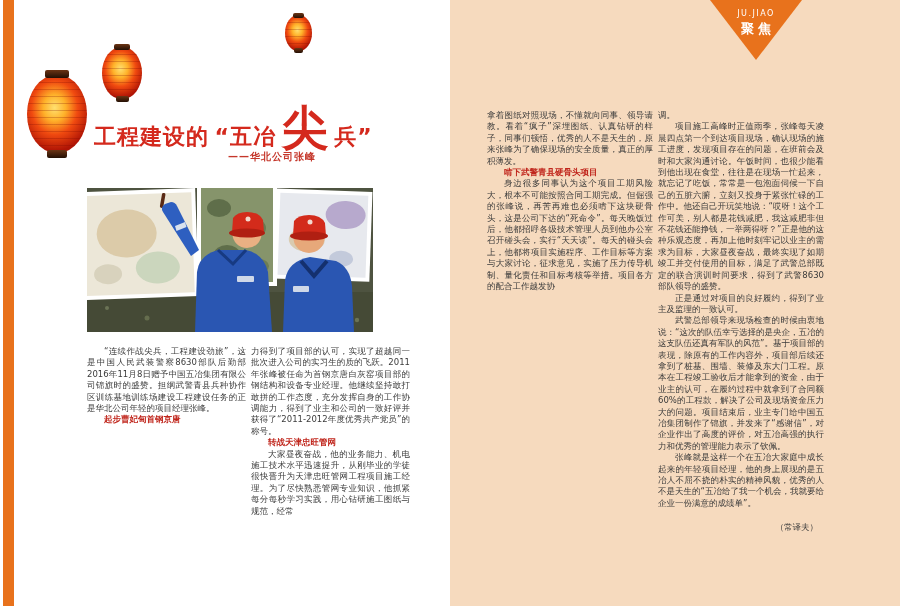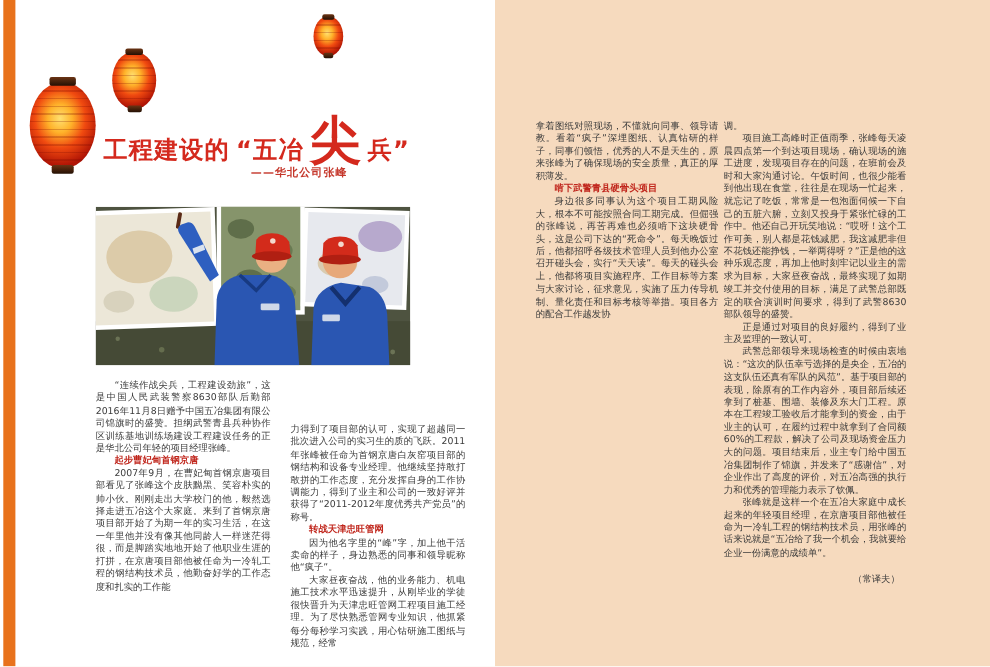--- a/index.html
+++ b/index.html
@@ -51,21 +51,21 @@
   .photo{position:absolute;left:87px;top:188px;width:286px;height:144px;}
 
   
   .col{position:absolute;font-size:8.5px;line-height:11.4px;text-align:justify;
        color:var(--text_color,#3b3b3b);}
   .col p{margin:0;text-indent:2em;}
   .col p.cont{text-indent:0;}
   .col p.h{color:var(--heading_red,#c0261c);font-weight:bold;}
   .col p.byline{text-align:right;text-indent:0;padding-right:6px;margin-top:13px;}
   .col-l1{left:87px;top:346px;width:159px;}
-  .col-l2{left:264px;top:346px;width:159px;margin-top:40px;}
+  .col-l2{left:251px;top:346px;width:159px;}
   .col-r1{left:37px;top:110px;width:166px;}
   .col-r2{left:208px;top:110px;width:166px;}
 </style>
 </head>
 <body>
 
 <div class="canvas">
 
   <div>
     <div class="edge-strip"></div>
@@ -149,40 +149,45 @@
         <ellipse cx="222" cy="50" rx="15.5" ry="15" fill="#e7a87a"></ellipse>
         <path d="M207 33 Q211 27 222 27 Q234 27 238 35 L239 48 Q228 53 206 48 Z" fill="#d32b1b"></path>
         <ellipse cx="222" cy="48" rx="19" ry="4.5" fill="#b01f12"></ellipse>
         <circle cx="223" cy="34" r="2.5" fill="#f3d9ce"></circle>
       </g>
     </svg>
 
     <div class="col col-l1">
       <p>“连续作战尖兵，工程建设劲旅”，这是中国人民武装警察8630部队后勤部2016年11月8日赠予中国五冶集团有限公司锦旗时的盛赞。担纲武警青县兵种协作区训练基地训练场建设工程建设任务的正是华北公司年轻的项目经理张峰。</p>
       <p class="h">起步曹妃甸首钢京唐</p>
-      <p>2007年9月，在曹妃甸首钢京唐项目部看见了张峰这个皮肤黝黑、笑容朴实的帅小伙。刚刚走出大学校门的他，毅然选择走进五冶这个大家庭。来到了首钢京唐项目部开始了为期一年的实习生活，在这一年里他并没有像其他同龄人一样迷茫得很，而是脚踏实地地开始了他职业生涯的打拼，在京唐项目部他被任命为一冷轧工程的钢结构技术员，他勤奋好学的工作态度和扎实的工作能</p>
     </div>
     <div class="col col-l2">
       <p class="cont">力得到了项目部的认可，实现了超越同一批次进入公司的实习生的质的飞跃。2011年张峰被任命为首钢京唐白灰窑项目部的钢结构和设备专业经理。他继续坚持敢打敢拼的工作态度，充分发挥自身的工作协调能力，得到了业主和公司的一致好评并获得了“2011-2012年度优秀共产党员”的称号。</p>
       <p class="h">转战天津忠旺管网</p>
-      <p>因为他名字里的“峰”字，加上他干活卖命的样子，身边熟悉的同事和领导昵称他“疯子”。</p>
       <p>大家昼夜奋战，他的业务能力、机电施工技术水平迅速提升，从刚毕业的学徒很快晋升为天津忠旺管网工程项目施工经理。为了尽快熟悉管网专业知识，他抓紧每分每秒学习实践，用心钻研施工图纸与规范，经常</p>
     </div>
   </div>
 
   <div class="right-page">
+    <div class="corner-tab">
+      <svg width="92" height="62">
+        <polygon points="0,0 92,0 46,60" fill="#e8721c"></polygon>
+      </svg>
+      <div class="tab-en">JU.JIAO</div>
+      <div class="tab-zh">聚焦</div>
+    </div>
 
     <div class="col col-r1">
       <p class="cont">拿着图纸对照现场，不懂就向同事、领导请教。看着“疯子”深埋图纸、认真钻研的样子，同事们顿悟，优秀的人不是天生的，原来张峰为了确保现场的安全质量，真正的厚积薄发。</p>
       <p class="h">啃下武警青县硬骨头项目</p>
       <p>身边很多同事认为这个项目工期风险大，根本不可能按照合同工期完成。但倔强的张峰说，再苦再难也必须啃下这块硬骨头，这是公司下达的“死命令”。每天晚饭过后，他都招呼各级技术管理人员到他办公室召开碰头会，实行“天天读”。每天的碰头会上，他都将项目实施程序、工作目标等方案与大家讨论，征求意见，实施了压力传导机制、量化责任和目标考核等举措。项目各方的配合工作越发协</p>
     </div>
     <div class="col col-r2">
       <p class="cont">调。</p>
       <p>项目施工高峰时正值雨季，张峰每天凌晨四点第一个到达项目现场，确认现场的施工进度，发现项目存在的问题，在班前会及时和大家沟通讨论。午饭时间，也很少能看到他出现在食堂，往往是在现场一忙起来，就忘记了吃饭，常常是一包泡面伺候一下自己的五脏六腑，立刻又投身于紧张忙碌的工作中。他还自己开玩笑地说：“哎呀！这个工作可美，别人都是花钱减肥，我这减肥非但不花钱还能挣钱，一举两得呀？”正是他的这种乐观态度，再加上他时刻牢记以业主的需求为目标，大家昼夜奋战，最终实现了如期竣工并交付使用的目标，满足了武警总部既定的联合演训时间要求，得到了武警8630部队领导的盛赞。</p>
       <p>正是通过对项目的良好履约，得到了业主及监理的一致认可。</p>
       <p>武警总部领导来现场检查的时候由衷地说：“这次的队伍幸亏选择的是央企，五冶的这支队伍还真有军队的风范”。基于项目部的表现，除原有的工作内容外，项目部后续还拿到了桩基、围墙、装修及东大门工程。原本在工程竣工验收后才能拿到的资金，由于业主的认可，在履约过程中就拿到了合同额60%的工程款，解决了公司及现场资金压力大的问题。项目结束后，业主专门给中国五冶集团制作了锦旗，并发来了“感谢信”，对企业作出了高度的评价，对五冶高强的执行力和优秀的管理能力表示了钦佩。</p>
-      <p>张峰就是这样一个在五冶大家庭中成长起来的年轻项目经理，在京唐项目部他被任命为一冷轧工程的钢结构技术员，用张峰的话来说就是“五冶给了我一个机会，我就要给企业一份满意的成绩单”。</p>
+      <p>张峰就是这样一个在五冶大家庭中成长起来的年轻项目经理，他的身上展现的是五冶人不屈不挠的朴实的精神风貌，优秀的人不是天生的“五冶给了我一个机会，我就要给企业一份满意的成绩单”。</p>
       <p class="byline">（常译夫）</p>
     </div>
   </div>
 
 </div>
 
 </body></html>

